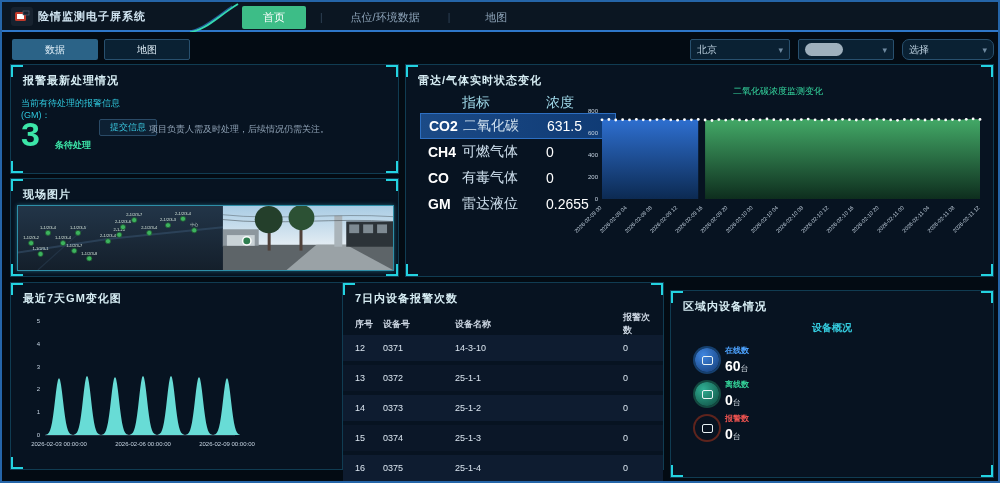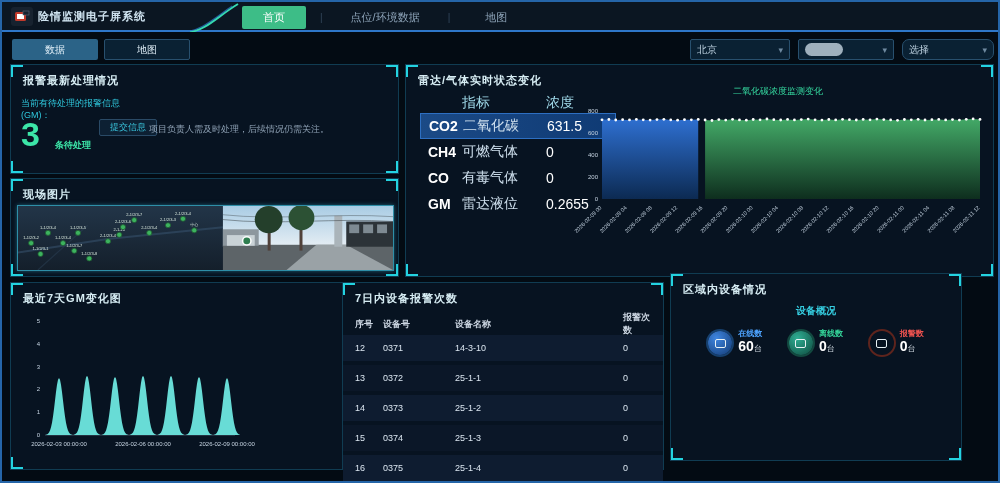--- a/index.html
+++ b/index.html
@@ -32,21 +32,21 @@
       linear-gradient(#24d3e0,#24d3e0),linear-gradient(#24d3e0,#24d3e0);
     background-repeat:no-repeat;
     background-position:top left,top left,top right,top right,bottom left,bottom left,bottom right,bottom right;
     background-size:12px 2px,2px 12px,12px 2px,2px 12px,12px 2px,2px 12px,12px 2px,2px 12px;}
   .p-title{position:absolute;left:12px;top:8px;color:#d6ecf3;font-size:11px;font-weight:bold;letter-spacing:1px;}
   .panel-a{left:8px;top:62px;width:389px;height:110px;}
   .panel-b{left:8px;top:176px;width:389px;height:99px;}
   .panel-c{left:403px;top:62px;width:589px;height:213px;}
   .panel-d{left:8px;top:280px;width:390px;height:188px;}
   .panel-e{left:340px;top:280px;width:322px;height:188px;}
-  .panel-f{left:668px;top:271px;width:292px;height:188px;}
+  .panel-f{left:668px;top:288px;width:324px;height:188px;}
   
   .a-line{position:absolute;left:10px;color:#2fc7dc;font-size:9px;}
   .a-line1{top:32px;} .a-line2{top:44px;}
   .a-count{position:absolute;left:10px;top:52px;color:#3ce6a8;font-size:34px;font-weight:bold;line-height:34px;}
   .a-suffix{position:absolute;left:44px;top:74px;color:#3ce6a8;font-size:9px;font-weight:bold;}
   .a-submit{position:absolute;left:88px;top:54px;height:17px;padding:0 10px;background:#0d2033;border:1px solid #2a4a66;border-radius:2px;color:#39c5dd;font-size:9px;display:flex;align-items:center;cursor:pointer;}
   .a-note{position:absolute;left:138px;top:58px;color:#8fa2b5;font-size:9px;}
   
   .b-imgbox{position:absolute;left:6px;top:26px;width:377px;height:66px;border:1px solid #2e8fa8;box-shadow:0 0 4px #1b5e73;}
   .b-imgbox svg{position:absolute;left:0;top:0;}
@@ -69,30 +69,30 @@
   
   .d-chart{position:absolute;left:8px;top:24px;}
   
   .dev-table{position:absolute;left:0;top:30px;width:100%;}
   .dev-head{display:flex;height:22px;align-items:center;font-size:9px;color:#cbd5e1;font-weight:bold;}
   .dev-row{display:flex;height:26px;align-items:center;font-size:9px;color:#dbe6f0;margin-bottom:4px;background:#0b1728;}
   .dev-row.alt{background:#0e1c30;}
   .dc1{width:40px;padding-left:12px;} .dc2{width:72px;} .dc3{width:138px;} .dc4{width:60px;text-align:left;padding-left:30px;}
   
   .f-sub{position:absolute;left:0;top:30px;width:100%;text-align:center;color:#35cde0;font-size:10px;font-weight:bold;}
-  .stat-items{position:absolute;left:0;top:54px;width:100%;display:flex;justify-content:space-around;padding:0 24px;}
+  .stat-items{position:absolute;left:0;top:54px;width:100%;display:flex;justify-content:space-around;padding:0 24px;flex-direction:column;}
   .stat-item{display:flex;align-items:flex-start;gap:6px;}
   .stat-icon{width:24px;height:24px;border-radius:50%;margin-top:3px;display:flex;align-items:center;justify-content:center;}
   .stat-icon::after{content:"";width:9px;height:7px;border:1px solid #e8f2f5;border-radius:2px;}
   .ic-blue{background:radial-gradient(circle at 35% 30%,#3f86e0,#123a74);box-shadow:0 0 0 2px #16406e;}
   .ic-green{background:radial-gradient(circle at 35% 30%,#2fae93,#0e4a3e);box-shadow:0 0 0 2px #134a40;}
   .ic-red{background:radial-gradient(circle at 35% 30%,#c05a4d,#5e241d;);box-shadow:0 0 0 2px #5e241d;}
   .stat-texts{display:flex;flex-direction:column;}
   .stat-label{font-size:8px;font-weight:bold;}
-  .stat-value{color:#ffffff;font-size:14px;font-weight:bold;line-height:15px;}
+  .stat-value{color:#ffffff;font-size:14px;font-weight:bold;line-height:21px;}
   .stat-unit{font-size:8px;font-weight:normal;color:#cfd8e0;}
 </style>
 </head>
 <body>
 
 <div class="page">
 
   <div class="topbar">
     <div class="logo">
       <svg width="16" height="14" viewBox="0 0 16 14">

